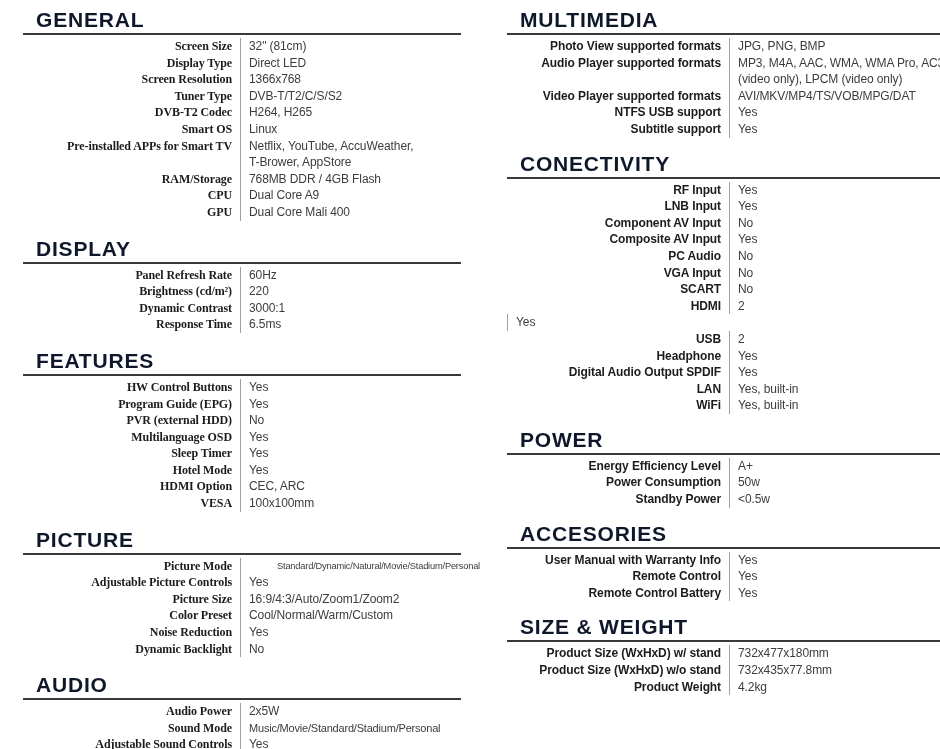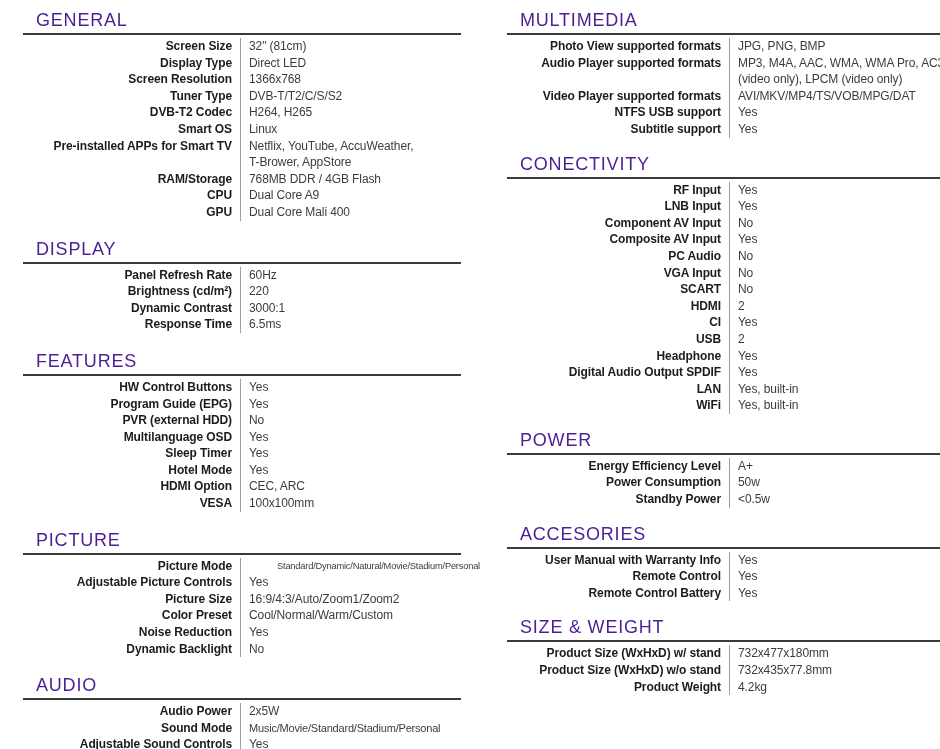--- a/index.html
+++ b/index.html
@@ -15,23 +15,23 @@
     top: 10px;
   }
   .col-left  { left: 23px;  width: 438px; }
   .col-right { left: 507px; width: 441px; }
 
   .section { width: 100%; }
   .col-left  .section + .section { margin-top: 18px; }
   .col-right .section + .section { margin-top: 16px; }
 
   .section-title {
-    font-size: 18px;
-    font-weight: normal;
-    color: #4c1d95;
+    font-size: 21px;
+    font-weight: bold;
+    color: #0f172a;
     letter-spacing: 0.8px;
     line-height: 20px;
     padding-left: 13px;
     margin-bottom: 3px;
   }
   .section-rule {
     border-bottom: 2px solid #3a3a3a;
     height: 0;
   }
   .rows { padding-top: 3px; }
@@ -43,21 +43,21 @@
   .spec-label {
     flex: 0 0 auto;
     text-align: right;
     font-weight: bold;
     color: #1c1c1c;
     font-size: 12px;
     line-height: 16.6px;
     padding-right: 8px;
     letter-spacing: -0.1px;
   }
-  .col-left  .spec-label { width: 217px; }
+  .col-left  .spec-label { width: 217px; font-family: Liberation Serif, serif; }
   .col-right .spec-label { width: 222px; }
   .spec-value {
     flex: 1 1 auto;
     border-left: 1px solid #9e9e9e;
     padding-left: 8px;
     color: #3c3c3c;
     font-size: 12px;
     line-height: 16.6px;
     white-space: pre-line;
     letter-spacing: -0.1px;
@@ -295,21 +295,20 @@
         </div>
         <div class="spec-row">
           <div class="spec-label">SCART</div>
           <div class="spec-value">No</div>
         </div>
         <div class="spec-row">
           <div class="spec-label">HDMI</div>
           <div class="spec-value">2</div>
         </div>
         <div class="spec-row">
-          <div class="spec-label">CI</div>
           <div class="spec-value">Yes</div>
         </div>
         <div class="spec-row">
           <div class="spec-label">USB</div>
           <div class="spec-value">2</div>
         </div>
         <div class="spec-row">
           <div class="spec-label">Headphone</div>
           <div class="spec-value">Yes</div>
         </div>

